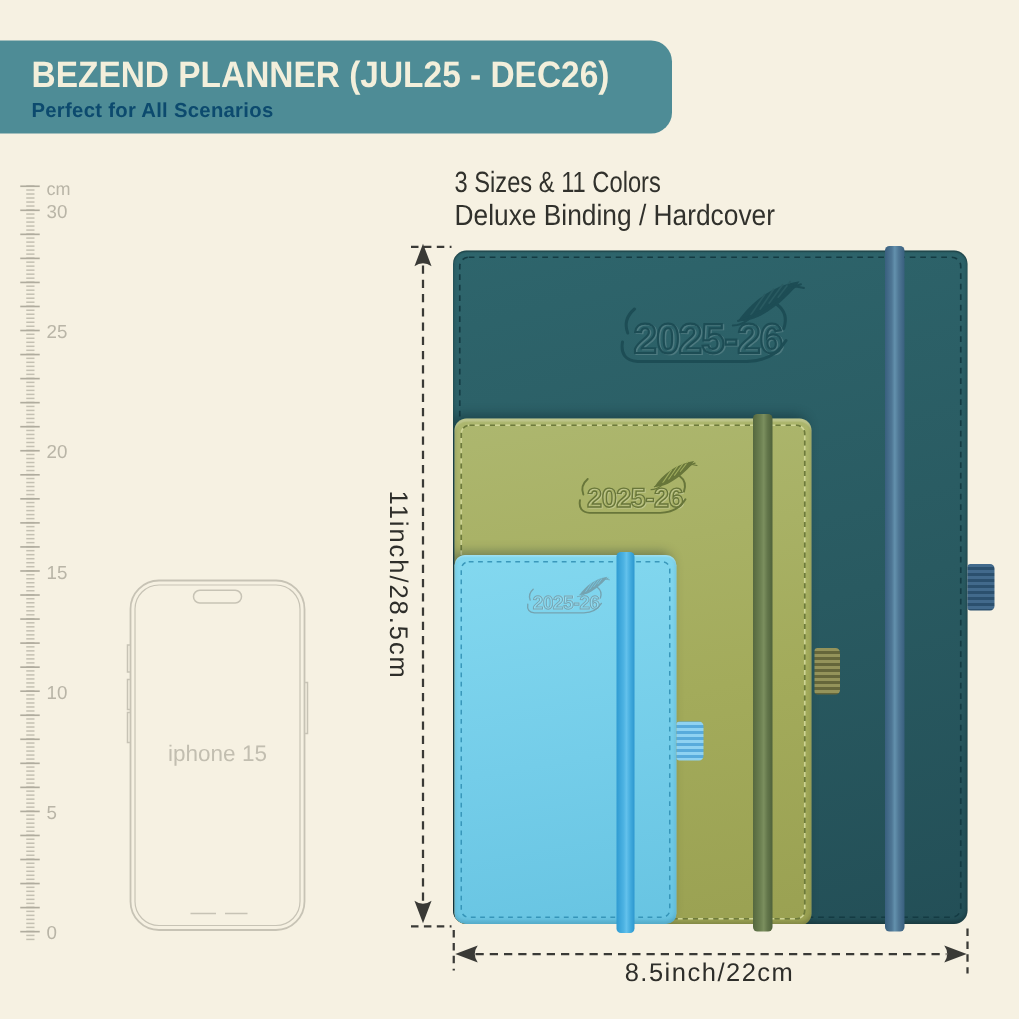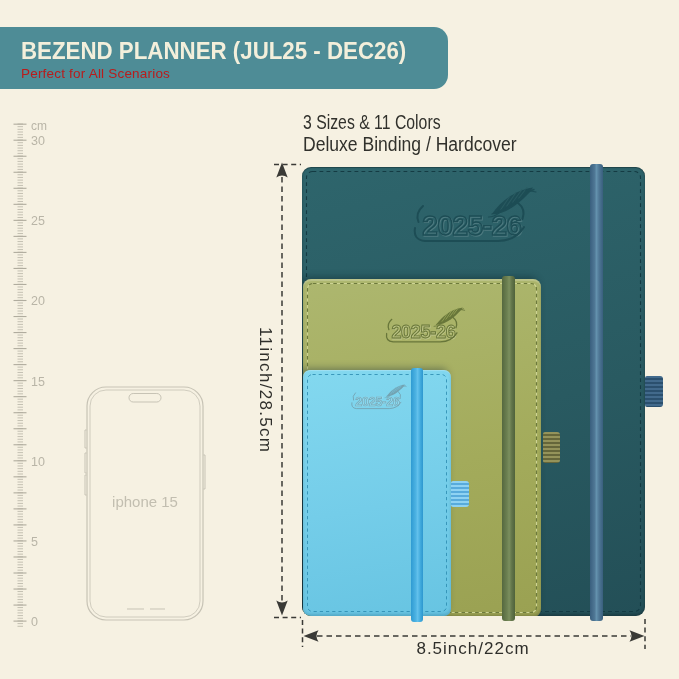--- a/index.html
+++ b/index.html
@@ -1,20 +1,20 @@
 <!DOCTYPE html>
 <html><head>
 <meta charset="utf-8">
 <style>
   html,body{margin:0;padding:0;}
   body{width:679px;height:679px;background:#f6f1e2;font-family:"Liberation Sans",sans-serif;position:relative;overflow:hidden;}
   .abs{position:absolute;}
   #banner{left:0;top:27px;width:448px;height:62px;background:#4e8c96;border-radius:0 14px 14px 0;}
   #title{left:21px;top:37px;font-size:24.5px;font-weight:bold;color:#f3efdb;letter-spacing:0px;white-space:nowrap;transform:scaleX(0.91);transform-origin:0 0;}
-  #subtitle{left:21px;top:66px;font-size:13.5px;font-weight:normal;color:#b91c1c;letter-spacing:0.2px;}
+  #subtitle{left:21px;top:66px;font-size:13.5px;font-weight:bold;color:#0c4a6e;letter-spacing:0.2px;}
   #info1{left:303px;top:111px;font-size:19.5px;color:#31312c;transform:scaleX(0.81);transform-origin:0 0;white-space:nowrap;}
   #info2{left:303px;top:133px;font-size:19.5px;color:#31312c;transform:scaleX(0.9);transform-origin:0 0;white-space:nowrap;}
   #dark{left:302px;top:167px;width:343px;height:449px;border-radius:9px;overflow:hidden;
     background:linear-gradient(165deg,#2e656c 0%,#295a61 55%,#234f57 100%);
     box-shadow:inset 0 1px 1px rgba(0,0,0,.3), inset 0 -2px 3px rgba(0,0,0,.25);}
   #olive{left:1px;top:112px;width:238px;height:338px;border-radius:8px;
     background:linear-gradient(170deg,#adb76f 0%,#a3ab5b 55%,#9aa152 100%);
     box-shadow:-3px -2px 7px rgba(10,30,35,.4), inset 0 2px 1px rgba(255,255,255,.22), inset 0 -2px 3px rgba(0,0,0,.2);}
   #blue{left:1px;top:203px;width:148px;height:246px;border-radius:7px;
     background:linear-gradient(170deg,#83d8ef 0%,#74cde9 55%,#67c4e2 100%);

